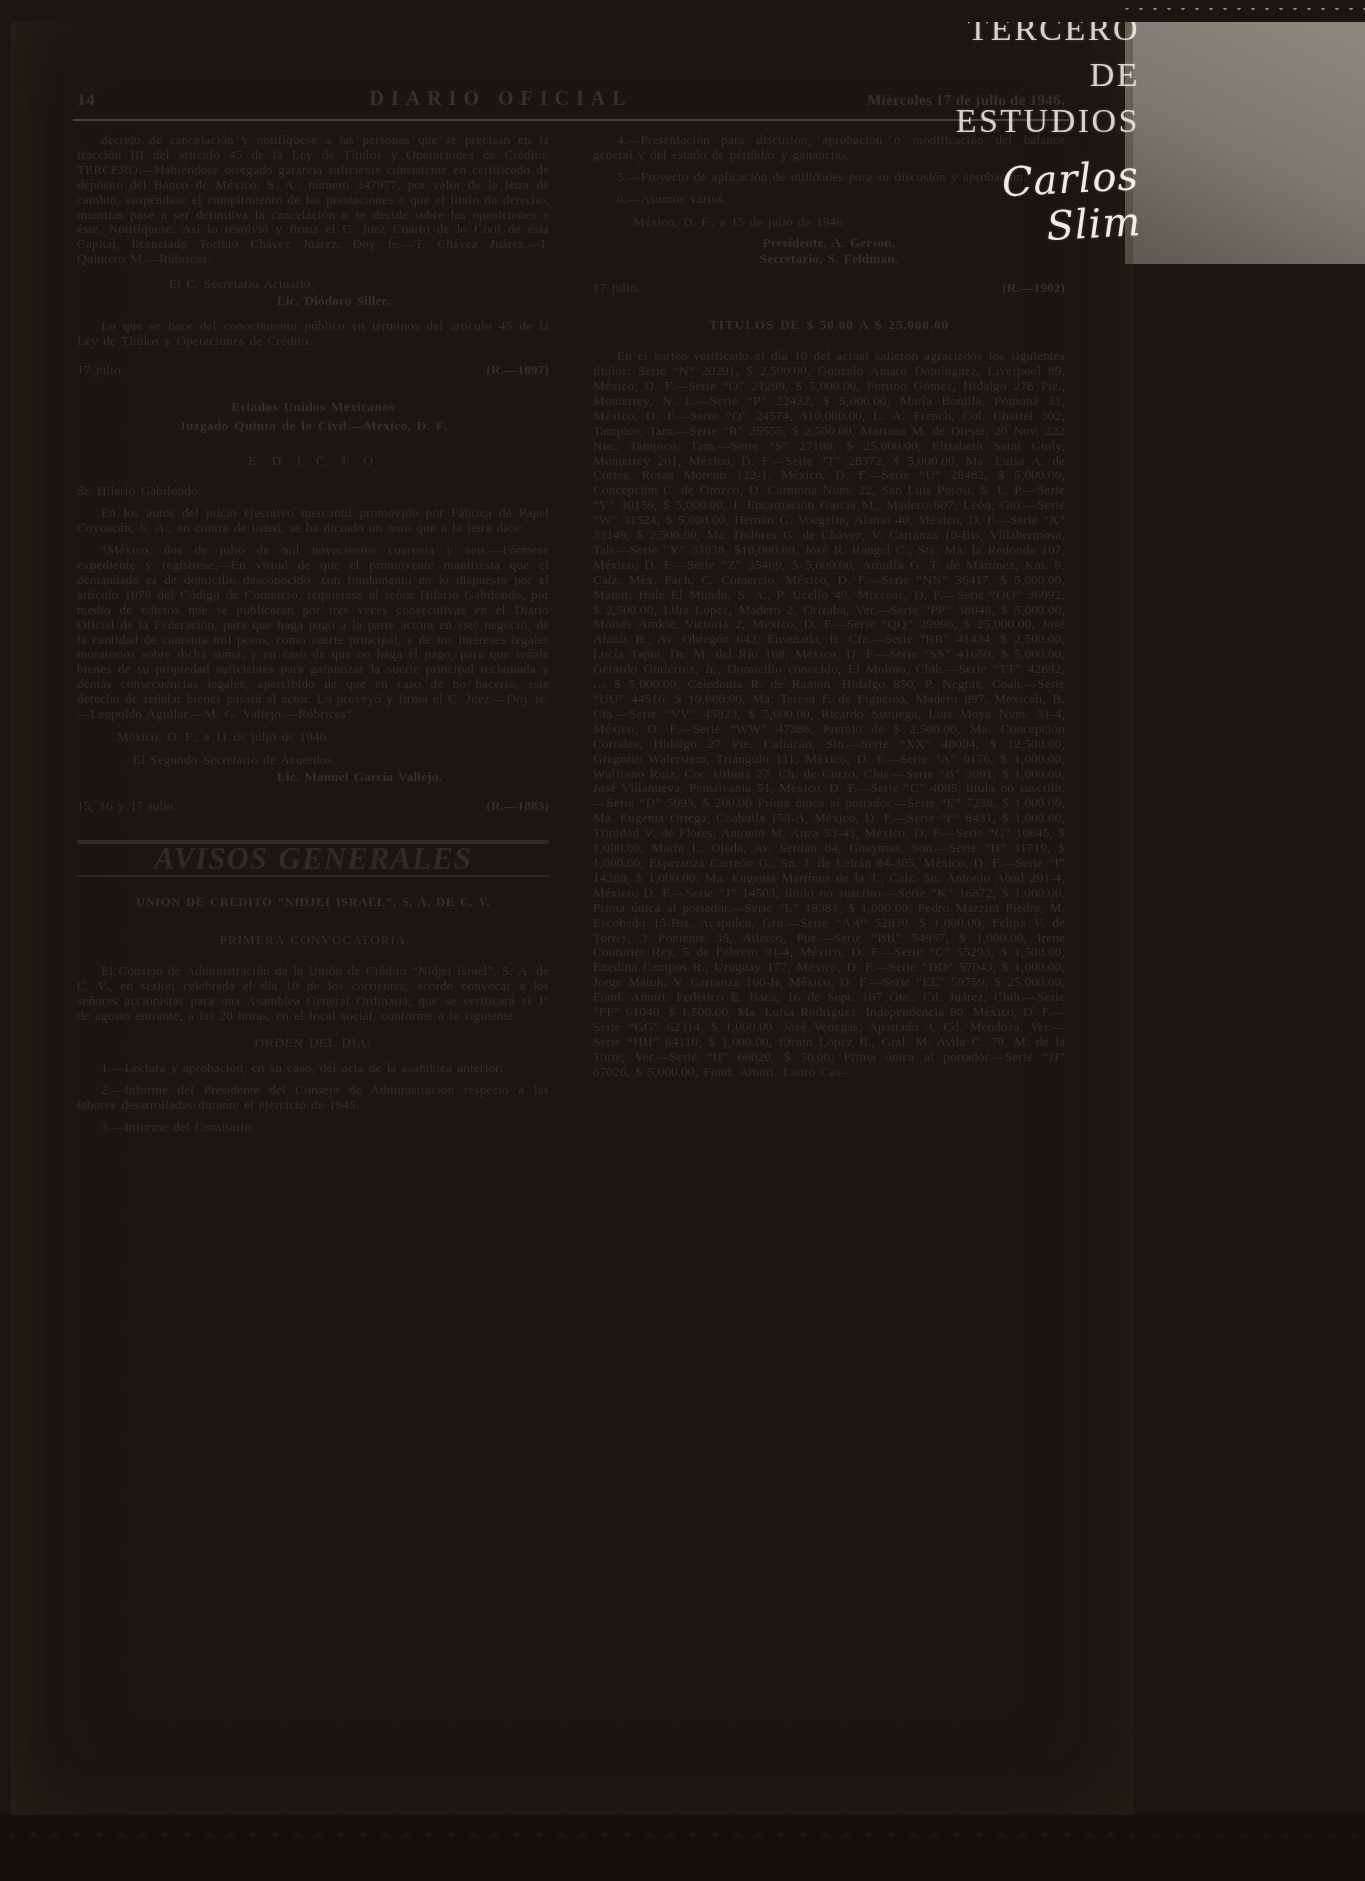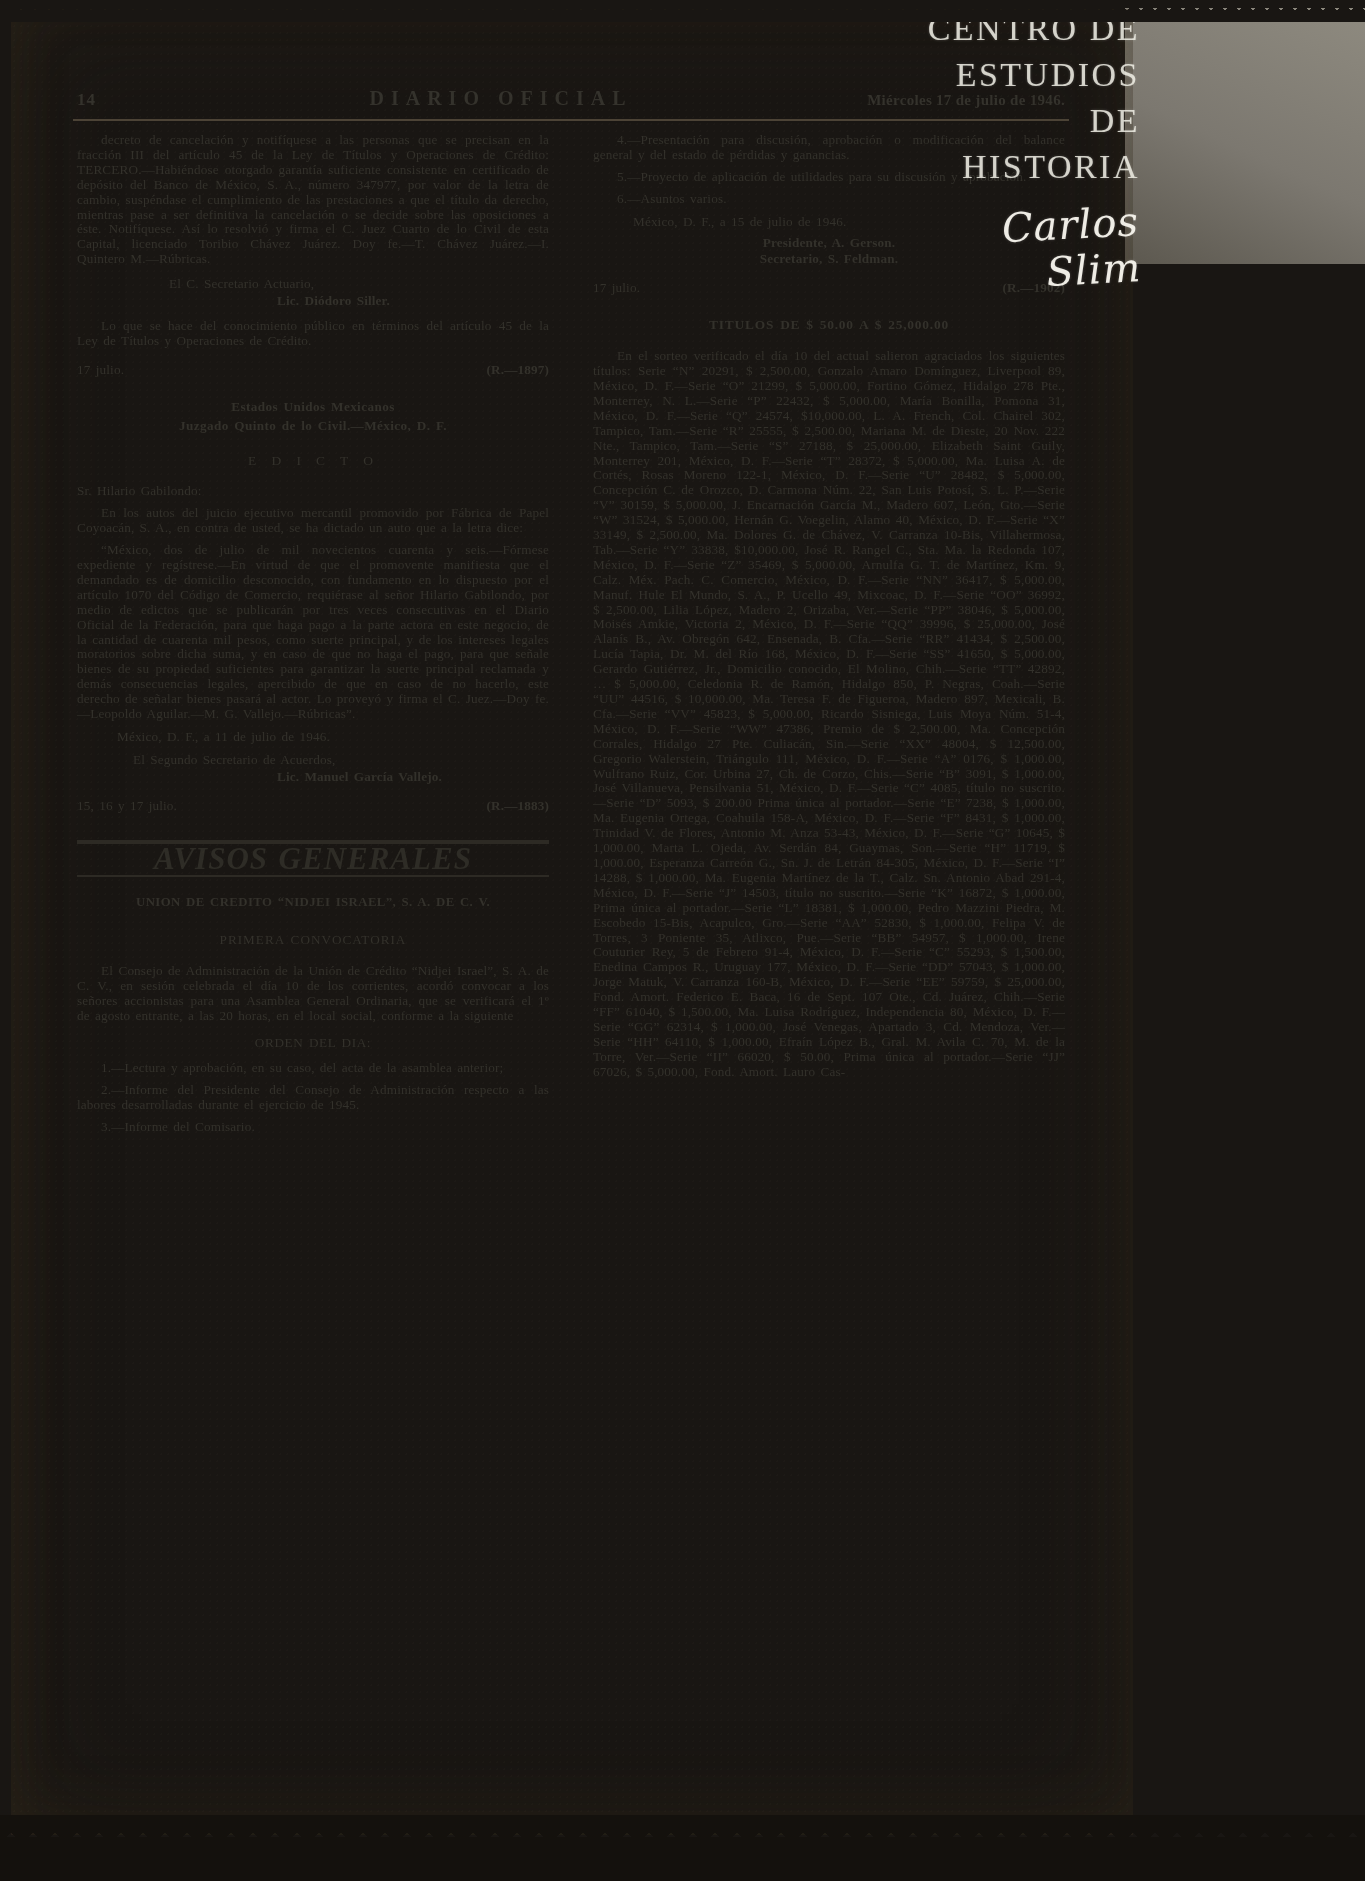--- a/index.html
+++ b/index.html
@@ -200,23 +200,22 @@
         </div>
 
         <p class="titulos-heading">TITULOS DE $ 50.00 A $ 25,000.00</p>
         <p class="ind">En el sorteo verificado el día 10 del actual salieron agraciados los siguientes títulos: Serie “N” 20291, $ 2,500.00, Gonzalo Amaro Domínguez, Liverpool 89, México, D. F.—Serie “O” 21299, $ 5,000.00, Fortino Gómez, Hidalgo 278 Pte., Monterrey, N. L.—Serie “P” 22432, $ 5,000.00, María Bonilla, Pomona 31, México, D. F.—Serie “Q” 24574, $10,000.00, L. A. French, Col. Chairel 302, Tampico, Tam.—Serie “R” 25555, $ 2,500.00, Mariana M. de Dieste, 20 Nov. 222 Nte., Tampico, Tam.—Serie “S” 27188, $ 25,000.00, Elizabeth Saint Guily, Monterrey 201, México, D. F.—Serie “T” 28372, $ 5,000.00, Ma. Luisa A. de Cortés, Rosas Moreno 122-1, México, D. F.—Serie “U” 28482, $ 5,000.00, Concepción C. de Orozco, D. Carmona Núm. 22, San Luis Potosí, S. L. P.—Serie “V” 30159, $ 5,000.00, J. Encarnación García M., Madero 607, León, Gto.—Serie “W” 31524, $ 5,000.00, Hernán G. Voegelin, Alamo 40, México, D. F.—Serie “X” 33149, $ 2,500.00, Ma. Dolores G. de Chávez, V. Carranza 10-Bis, Villahermosa, Tab.—Serie “Y” 33838, $10,000.00, José R. Rangel C., Sta. Ma. la Redonda 107, México, D. F.—Serie “Z” 35469, $ 5,000.00, Arnulfa G. T. de Martínez, Km. 9, Calz. Méx. Pach. C. Comercio, México, D. F.—Serie “NN” 36417, $ 5,000.00, Manuf. Hule El Mundo, S. A., P. Ucello 49, Mixcoac, D. F.—Serie “OO” 36992, $ 2,500.00, Lilia López, Madero 2, Orizaba, Ver.—Serie “PP” 38046, $ 5,000.00, Moisés Amkie, Victoria 2, México, D. F.—Serie “QQ” 39996, $ 25,000.00, José Alanís B., Av. Obregón 642, Ensenada, B. Cfa.—Serie “RR” 41434, $ 2,500.00, Lucía Tapia, Dr. M. del Río 168, México, D. F.—Serie “SS” 41650, $ 5,000.00, Gerardo Gutiérrez, Jr., Domicilio conocido, El Molino, Chih.—Serie “TT” 42892, … $ 5,000.00, Celedonia R. de Ramón, Hidalgo 850, P. Negras, Coah.—Serie “UU” 44516, $ 10,000.00, Ma. Teresa F. de Figueroa, Madero 897, Mexicali, B. Cfa.—Serie “VV” 45823, $ 5,000.00, Ricardo Sisniega, Luis Moya Núm. 51-4, México, D. F.—Serie “WW” 47386, Premio de $ 2,500.00, Ma. Concepción Corrales, Hidalgo 27 Pte. Culiacán, Sin.—Serie “XX” 48004, $ 12,500.00, Gregorio Walerstein, Triángulo 111, México, D. F.—Serie “A” 0176, $ 1,000.00, Wulfrano Ruiz, Cor. Urbina 27, Ch. de Corzo, Chis.—Serie “B” 3091, $ 1,000.00, José Villanueva, Pensilvania 51, México, D. F.—Serie “C” 4085, título no suscrito.—Serie “D” 5093, $ 200.00 Prima única al portador.—Serie “E” 7238, $ 1,000.00, Ma. Eugenia Ortega, Coahuila 158-A, México, D. F.—Serie “F” 8431, $ 1,000.00, Trinidad V. de Flores, Antonio M. Anza 53-43, México, D. F.—Serie “G” 10645, $ 1,000.00, Marta L. Ojeda, Av. Serdán 84, Guaymas, Son.—Serie “H” 11719, $ 1,000.00, Esperanza Carreón G., Sn. J. de Letrán 84-305, México, D. F.—Serie “I” 14288, $ 1,000.00, Ma. Eugenia Martínez de la T., Calz. Sn. Antonio Abad 291-4, México, D. F.—Serie “J” 14503, título no suscrito.—Serie “K” 16872, $ 1,000.00, Prima única al portador.—Serie “L” 18381, $ 1,000.00, Pedro Mazzini Piedra, M. Escobedo 15-Bis, Acapulco, Gro.—Serie “AA” 52830, $ 1,000.00, Felipa V. de Torres, 3 Poniente 35, Atlixco, Pue.—Serie “BB” 54957, $ 1,000.00, Irene Couturier Rey, 5 de Febrero 91-4, México, D. F.—Serie “C” 55293, $ 1,500.00, Enedina Campos R., Uruguay 177, México, D. F.—Serie “DD” 57043, $ 1,000.00, Jorge Matuk, V. Carranza 160-B, México, D. F.—Serie “EE” 59759, $ 25,000.00, Fond. Amort. Federico E. Baca, 16 de Sept. 107 Ote., Cd. Juárez, Chih.—Serie “FF” 61040, $ 1,500.00, Ma. Luisa Rodríguez, Independencia 80, México, D. F.—Serie “GG” 62314, $ 1,000.00, José Venegas, Apartado 3, Cd. Mendoza, Ver.—Serie “HH” 64110, $ 1,000.00, Efraín López B., Gral. M. Avila C. 70, M. de la Torre, Ver.—Serie “II” 66020, $ 50.00, Prima única al portador.—Serie “JJ” 67026, $ 5,000.00, Fond. Amort. Lauro Cas-</p>
       </section>
 
     </main>
   </div>
 
   <div class="watermark">
-    <div>CENTRO DE</div>
+    <div>TERCERO DE</div>
     <div>ESTUDIOS</div>
-    <div>DE HISTORIA</div>
     <div class="wm-signature">Carlos Slim</div>
   </div>
 
   <div class="edge-left"></div>
   <div class="edge-top"></div>
   <div class="edge-bottom"></div>
 
 </div>
 
 </body></html>

